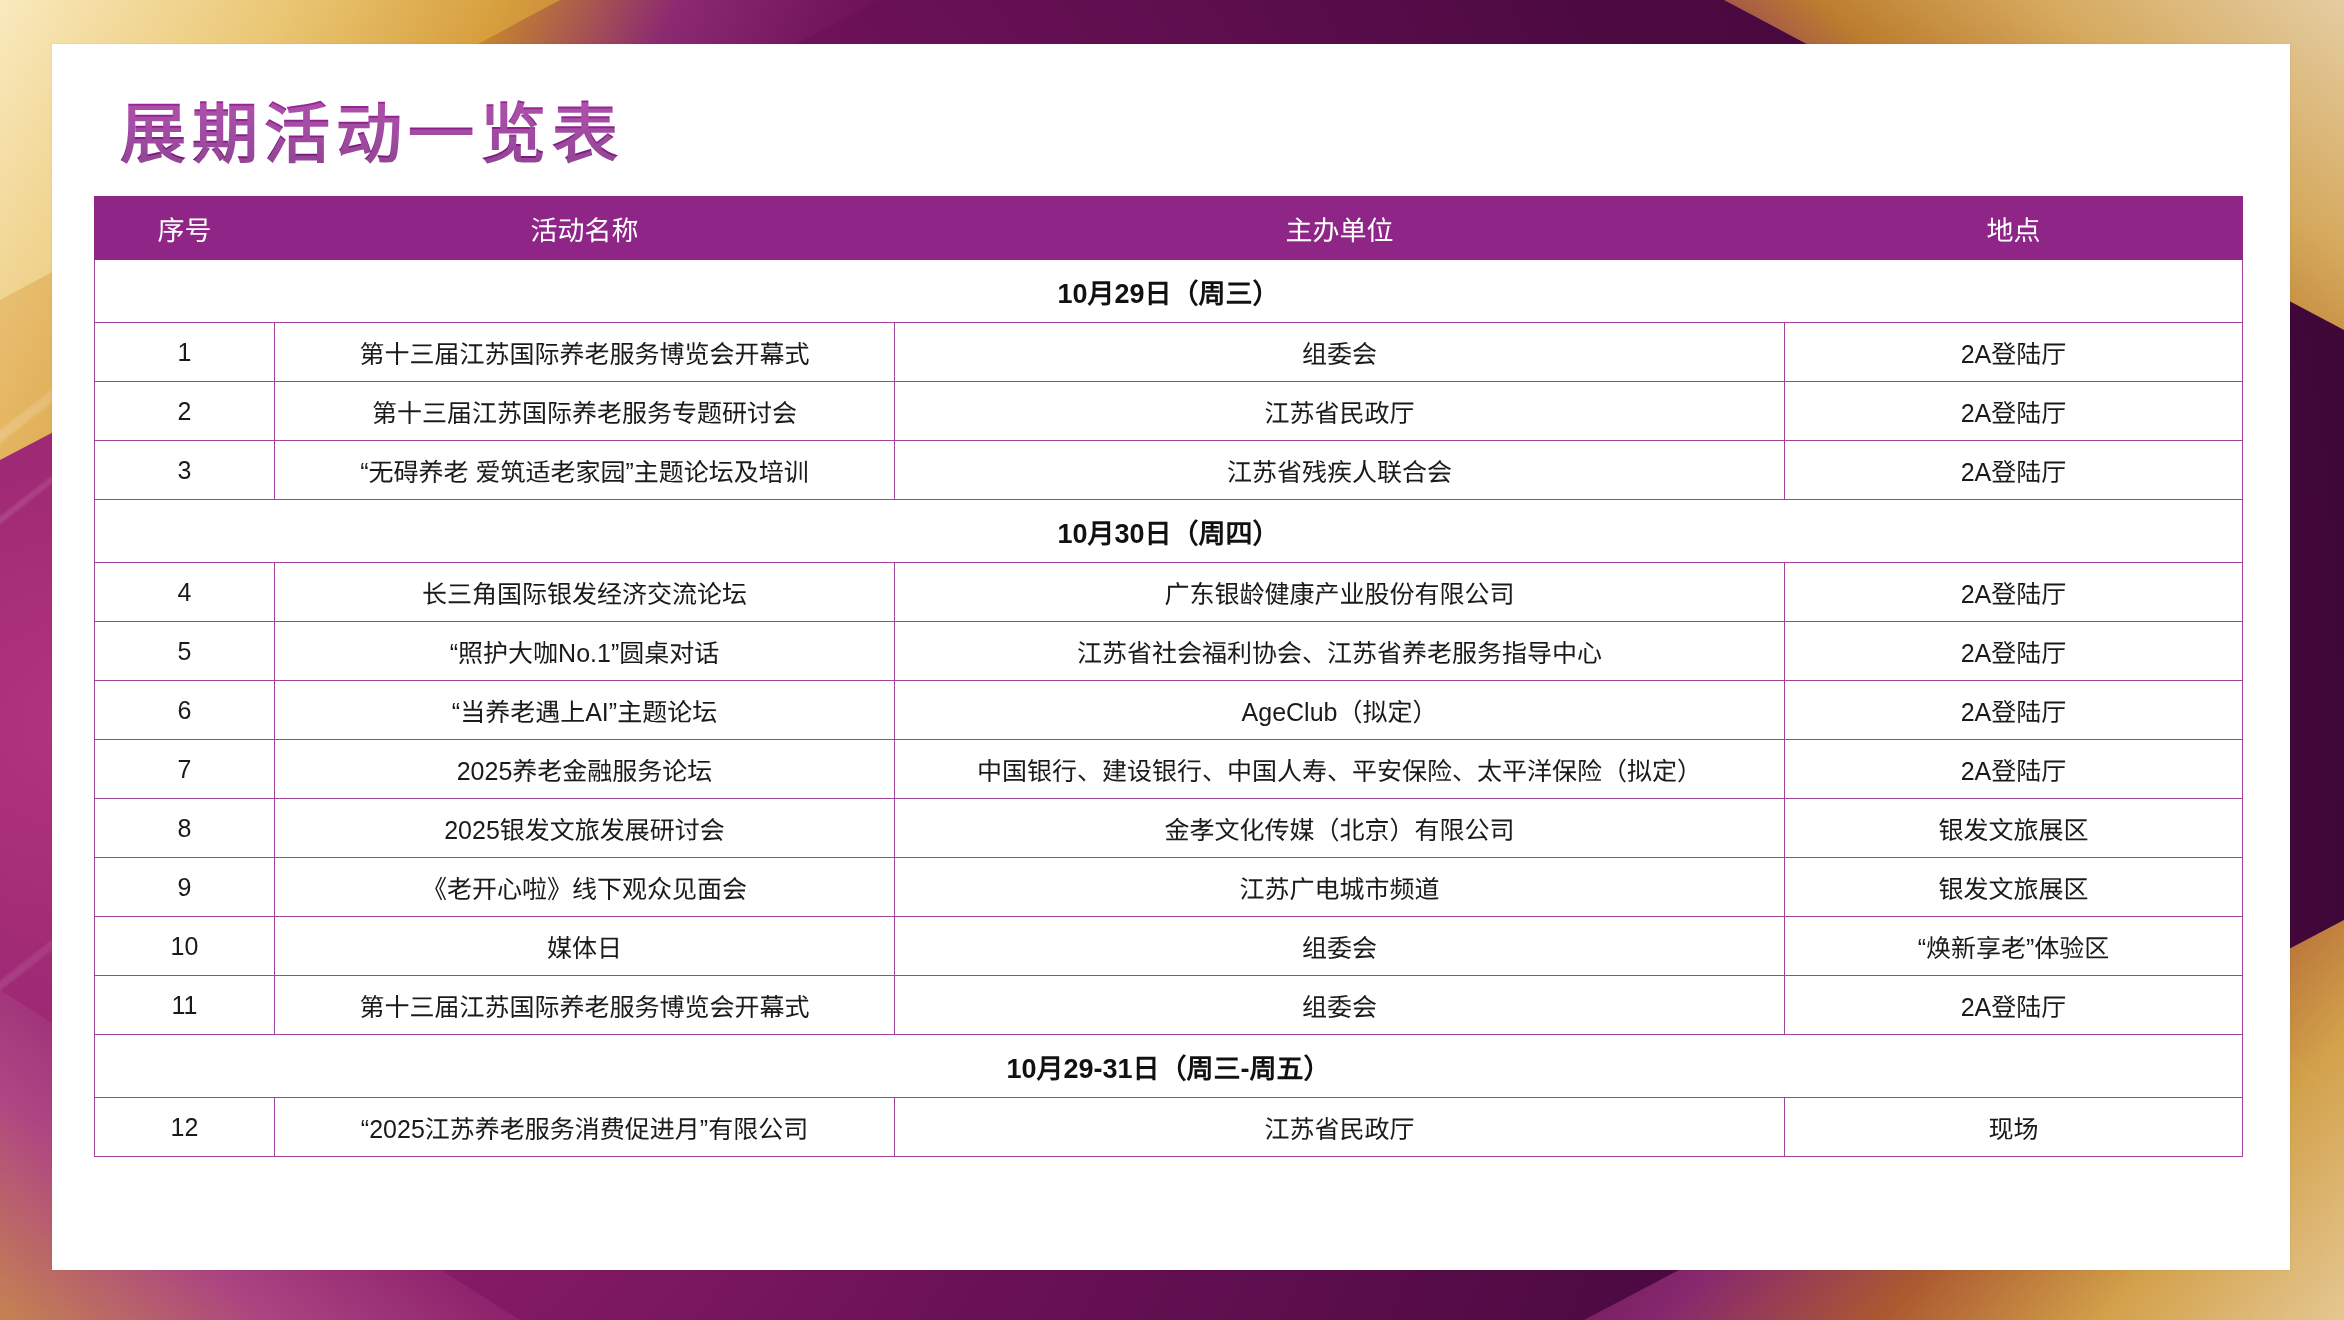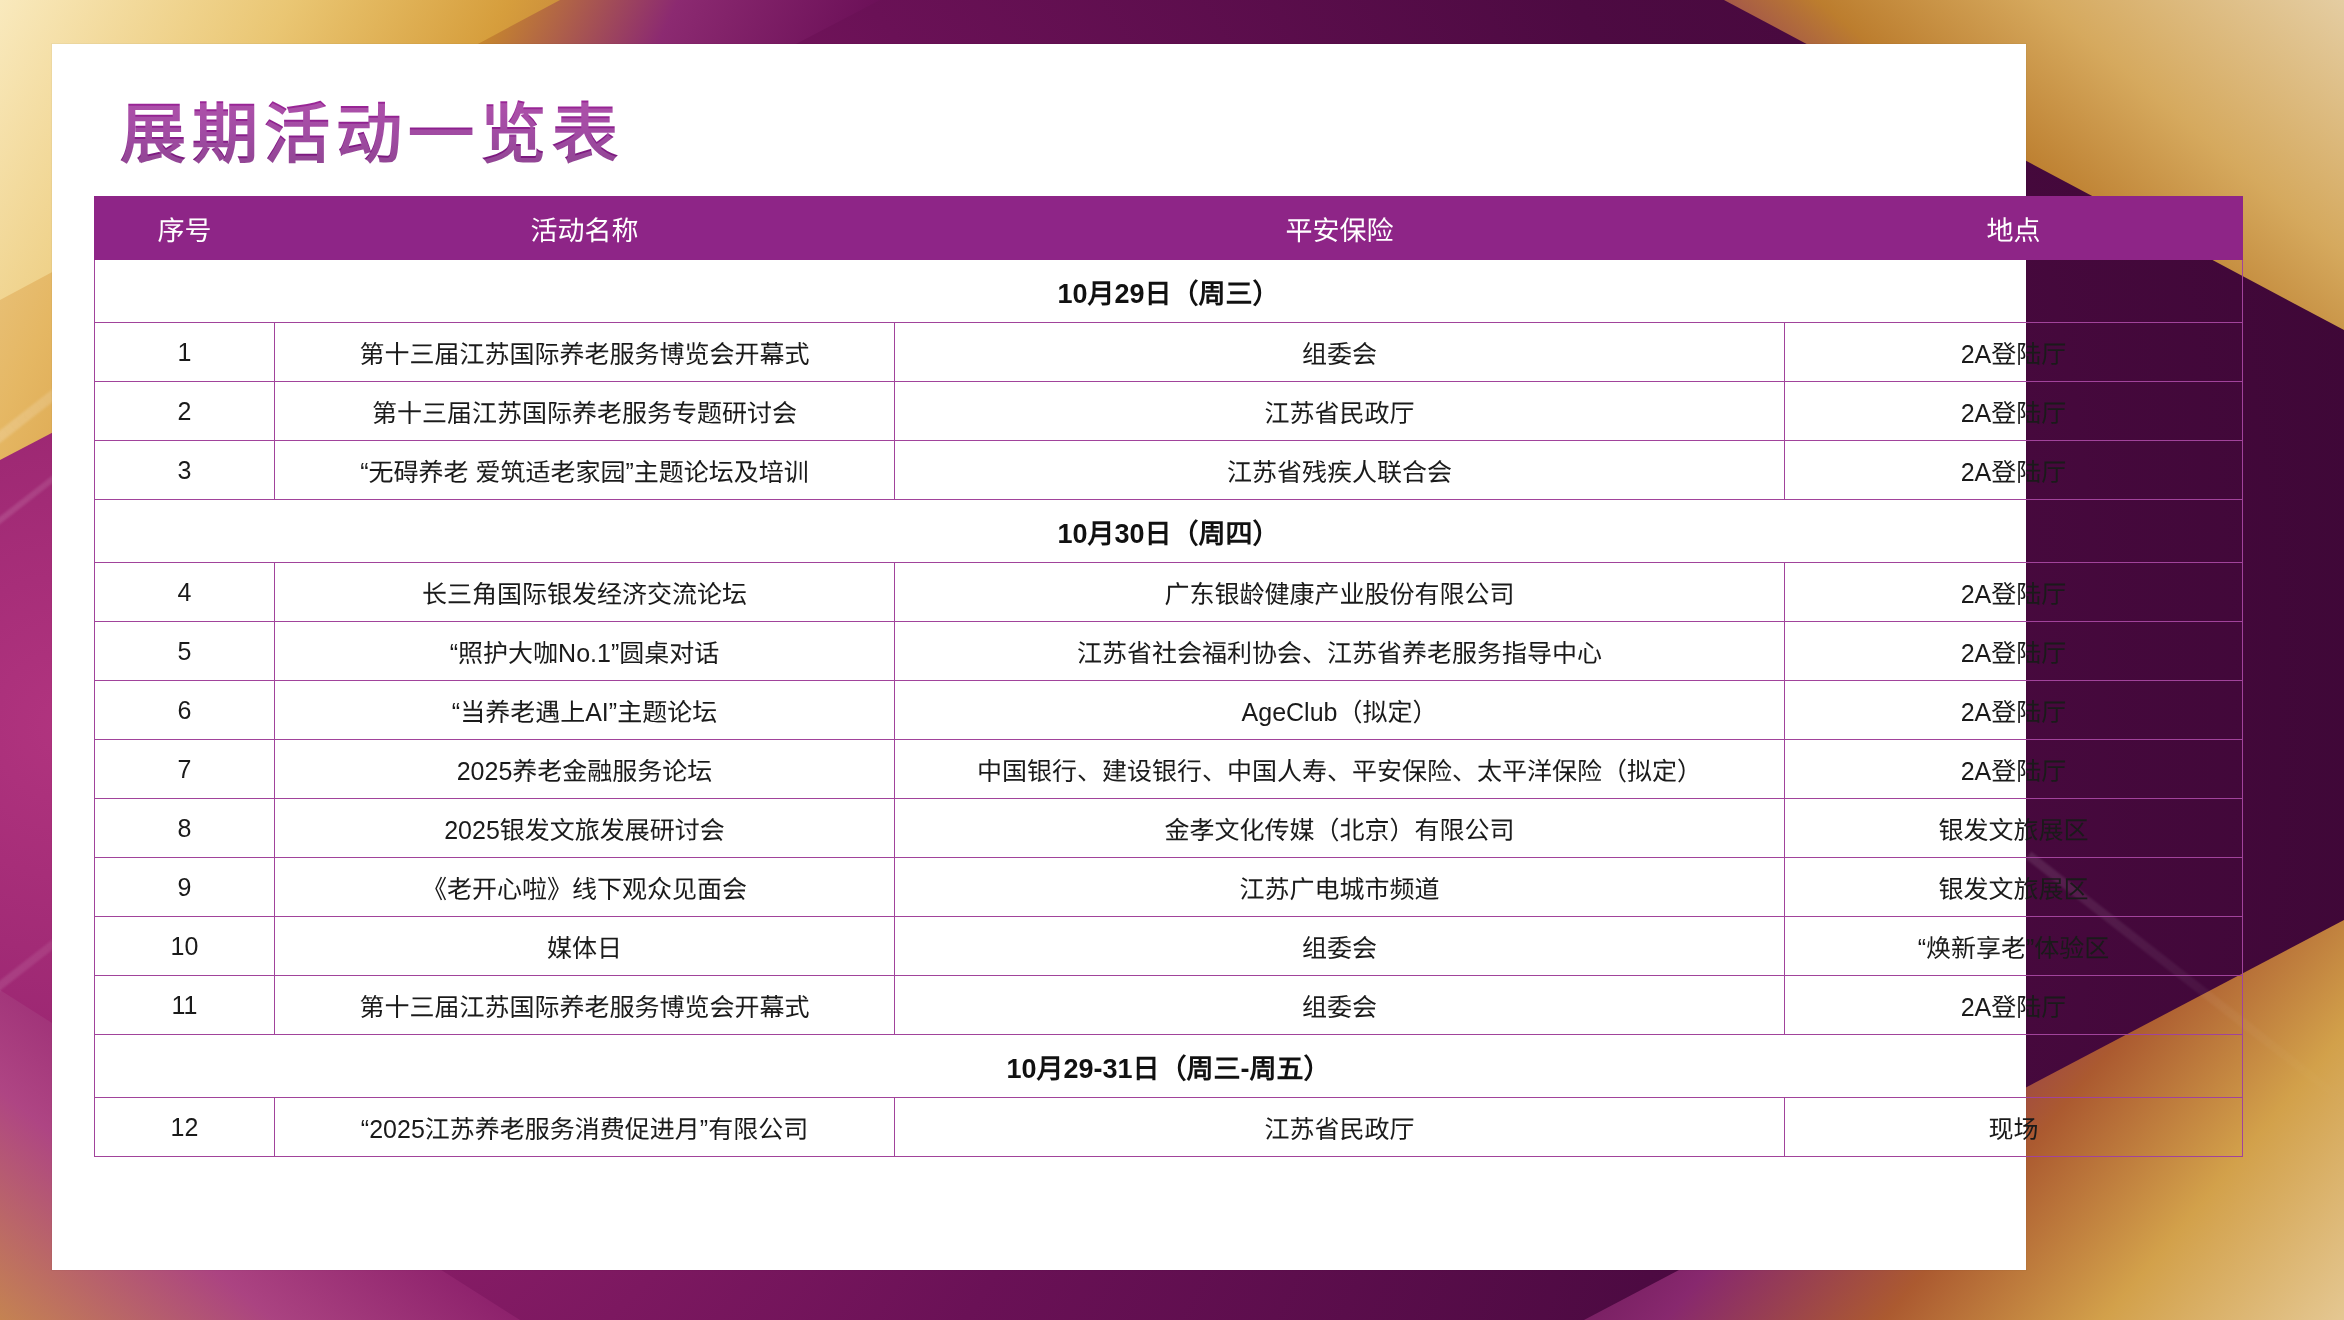--- a/index.html
+++ b/index.html
@@ -73,21 +73,21 @@
   .s1 { left: -80px;  top: 330px; width: 420px; height: 10px; }
   .s2 { left: -110px; top: 400px; width: 520px; height: 6px; opacity:.7;}
   .s3 { left: -60px;  top: 880px; width: 380px; height: 8px; opacity:.55;}
   .s4 { right: -60px; top: 980px; width: 420px; height: 9px; transform: rotate(38deg); opacity:.5;}
 
   
   .card {
     position: absolute;
     left: 52px;
     top: 44px;
-    width: 1974px;
+    width: 2238px;
     height: 1226px;
     background: #ffffff;
     box-shadow: 0 0 0 1px rgba(0,0,0,.03);
   }
   .title {
     position: absolute;
     left: 68px;
     top: 36px;
     font-size: 66px;
     font-weight: bold;
@@ -162,21 +162,21 @@
       <colgroup>
         <col class="c-no">
         <col class="c-name">
         <col class="c-org">
         <col class="c-place">
       </colgroup>
       <thead>
         <tr>
           <th>序号</th>
           <th>活动名称</th>
-          <th>平安保险</th>
+          <th>主办单位</th>
           <th>地点</th>
         </tr>
       </thead>
       <tbody>
 
         <tr class="day-row">
           <td colspan="4">10月29日（周三）</td>
         </tr>
 
         <tr>

